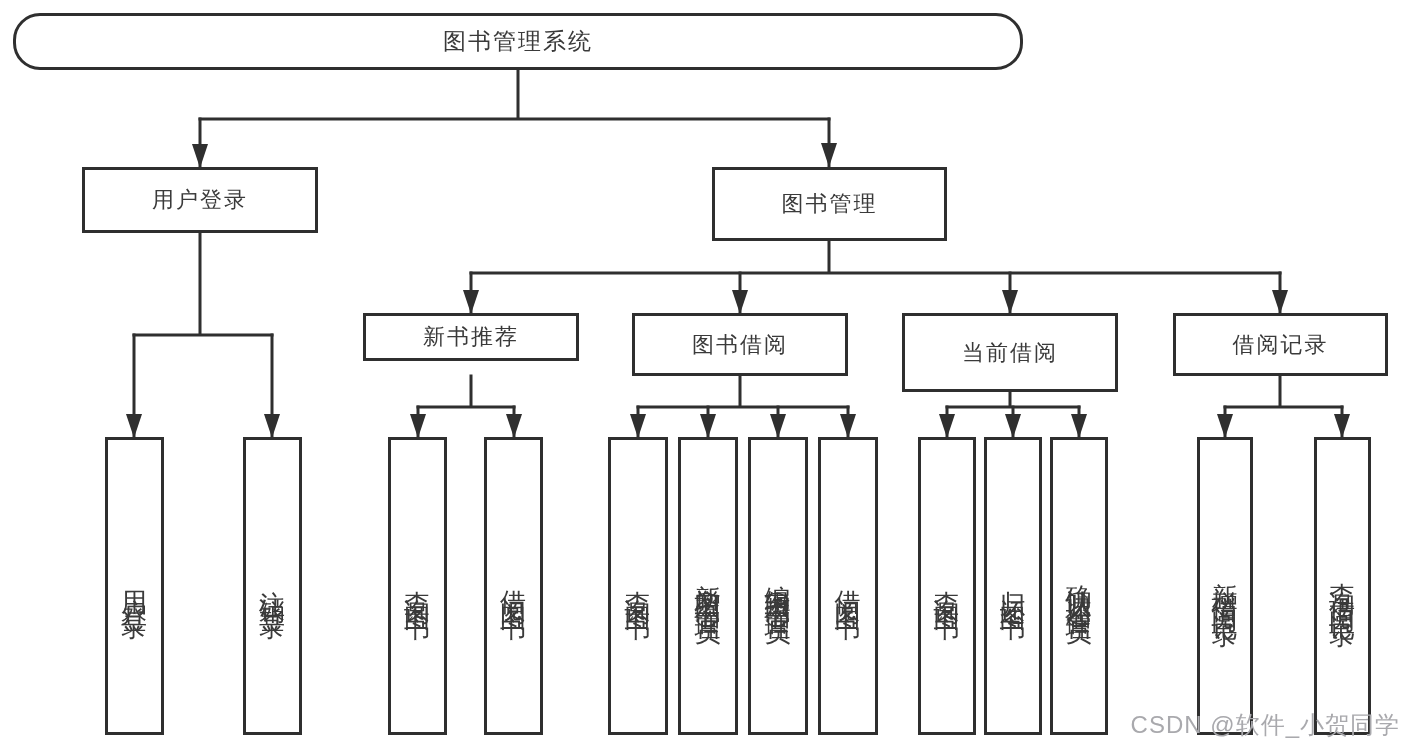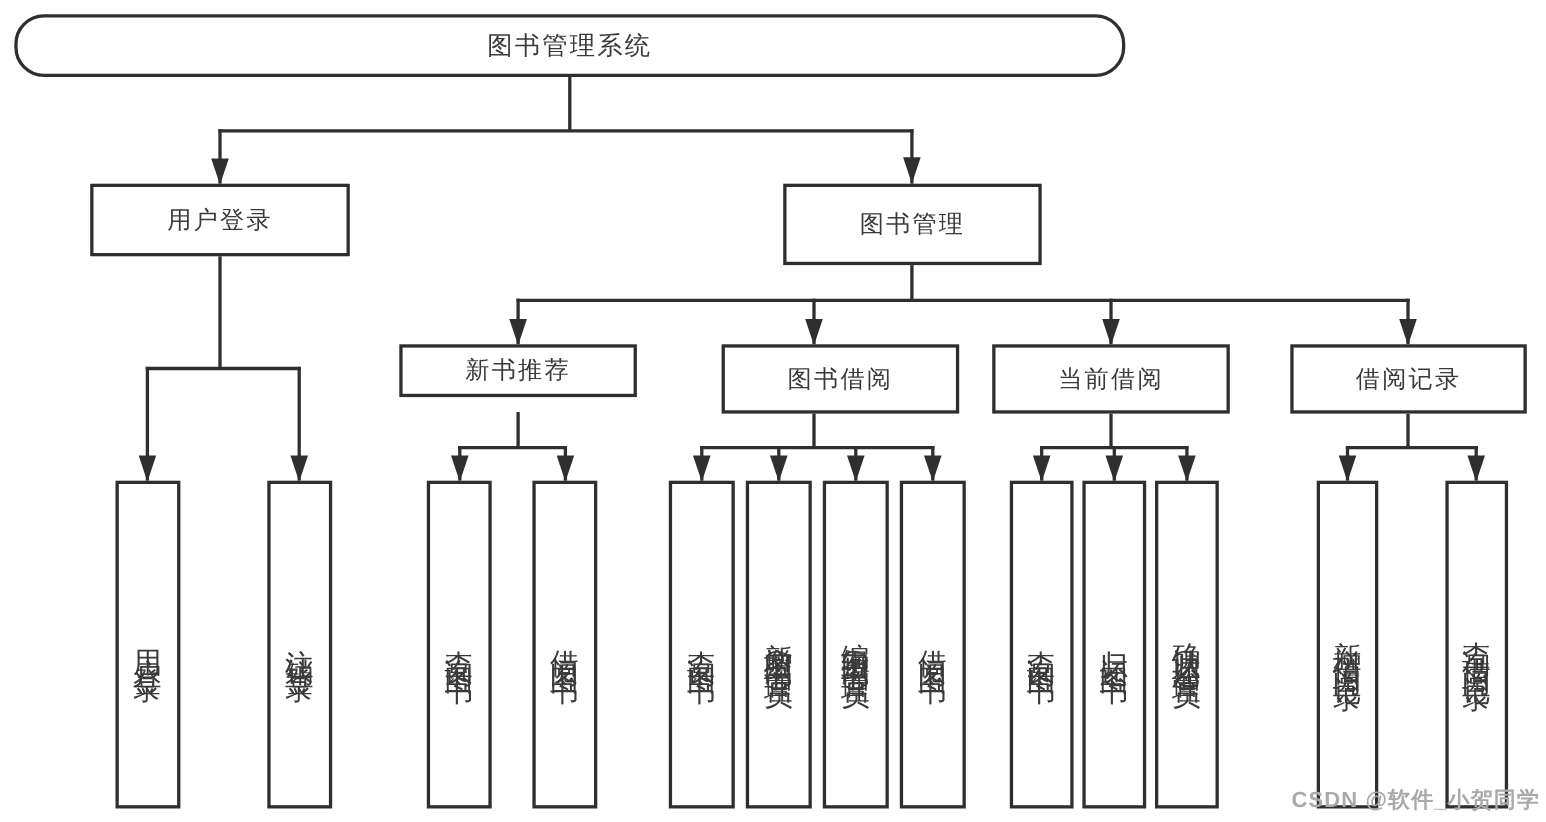--- a/index.html
+++ b/index.html
@@ -26,22 +26,22 @@
     display:flex;
     align-items:center;
     justify-content:center;
     z-index:1;
   }
   .hbox{font-size:22px;letter-spacing:2px;white-space:nowrap;}
   #node-root{left:13px;top:13px;width:1010px;height:57px;font-size:23px;border-radius:27px;}
   #node-user-login{left:82px;top:167px;width:236px;height:66px;}
   #node-book-management{left:712px;top:167px;width:235px;height:74px;}
   #node-new-book-recommend{left:363px;top:313px;width:216px;height:48px;}
-  #node-book-borrowing{left:656px;top:313px;width:216px;height:63px;}
-  #node-current-borrowing{left:902px;top:313px;width:216px;height:63px;}
+  #node-book-borrowing{left:632px;top:313px;width:216px;height:63px;}
+  #node-current-borrowing{left:902px;top:313px;width:216px;height:79px;}
   #node-borrow-records{left:1173px;top:313px;width:215px;height:63px;}
   .leaf{top:437px;height:298px;}
   .leaf span{
     writing-mode:vertical-rl;
     text-orientation:mixed;
     font-size:26px;
     line-height:1;
     letter-spacing:8px;
     white-space:nowrap;
   }
@@ -55,26 +55,25 @@
   #leaf-7{left:748px;width:60px;}
   #leaf-8{left:818px;width:60px;}
   #leaf-9{left:918px;width:58px;}
   #leaf-10{left:984px;width:58px;}
   #leaf-11{left:1050px;width:58px;}
   #leaf-12{left:1197px;width:56px;}
   #leaf-13{left:1314px;width:57px;}
   #watermark{
     position:absolute;
     right:5px;bottom:6px;
-    font-size:20px;
+    font-size:24px;
     color:var(--wm);
     letter-spacing:1px;
     z-index:2;
     white-space:nowrap;
-    font-weight:bold;
   }
 </style>
 </head>
 <body>
 
 <div id="canvas">
 
   <svg id="connectors" width="1405" height="747" viewBox="0 0 1405 747" xmlns="http://www.w3.org/2000/svg">
     <defs>
       <marker id="ah" markerUnits="userSpaceOnUse" markerWidth="24" markerHeight="16" refX="23" refY="8" orient="auto">

